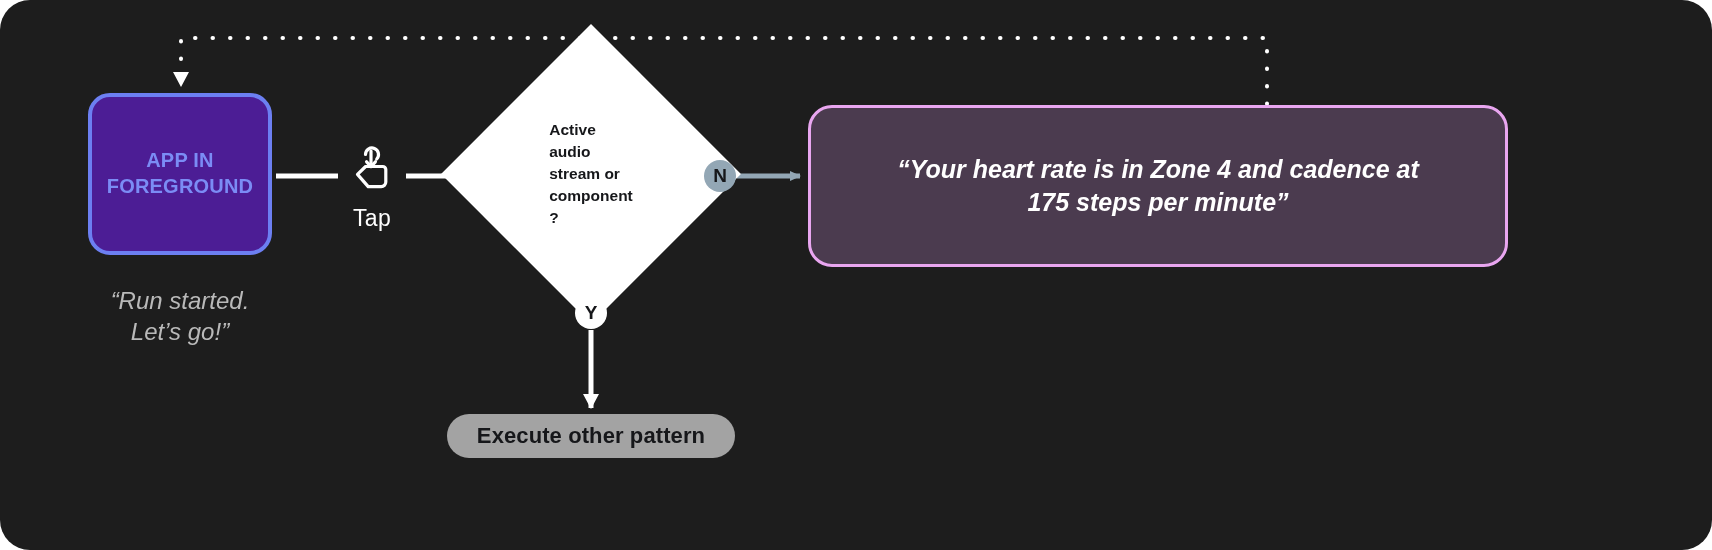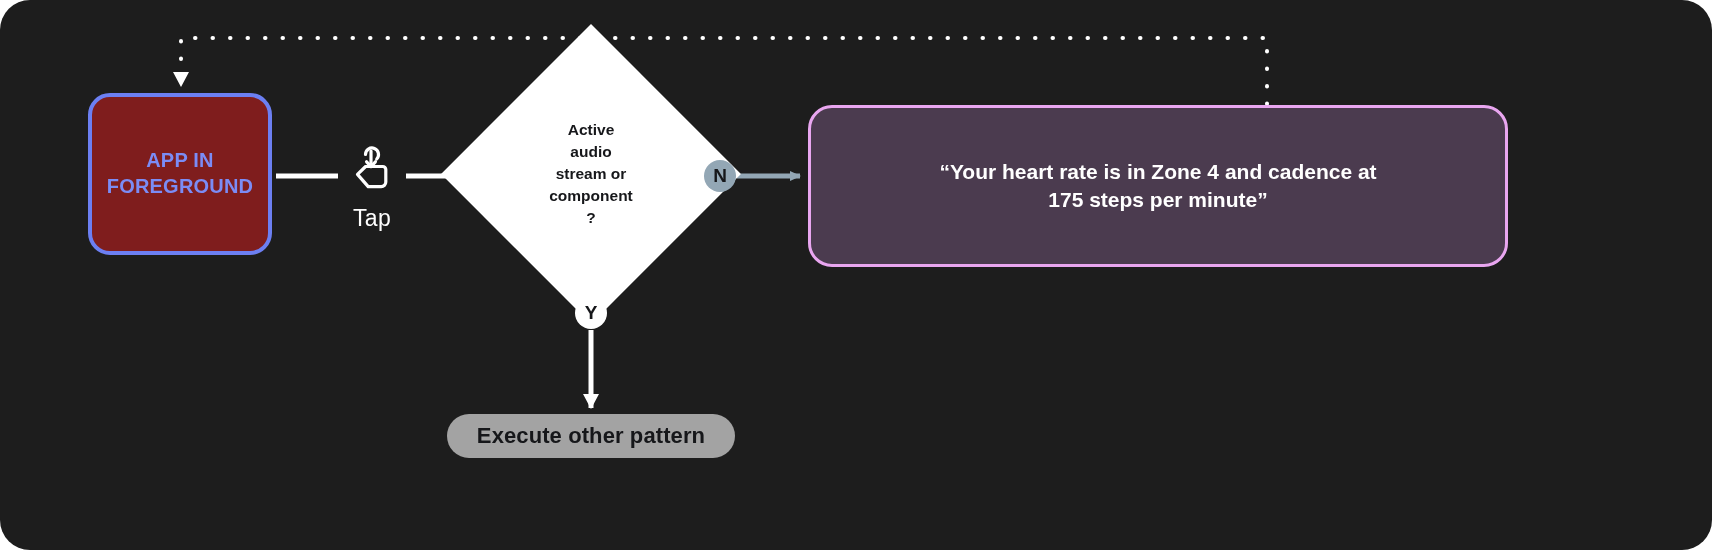--- a/index.html
+++ b/index.html
@@ -30,21 +30,21 @@
   }
 
   
   .app-node {
     position: absolute;
     left: 88px;
     top: 93px;
     width: 184px;
     height: 162px;
     box-sizing: border-box;
-    background: #7f1d1d;
+    background: #4c1d95;
     border: 4px solid #6c7ff2;
     border-radius: 22px;
     display: flex;
     align-items: center;
     justify-content: center;
   }
   .app-node-label {
     color: #7b8cf5;
     font-size: 20px;
     font-weight: bold;
@@ -113,21 +113,21 @@
     top: 0;
     width: 212px;
     height: 212px;
     display: flex;
     align-items: center;
     justify-content: center;
     color: #16171a;
     font-size: 15.5px;
     font-weight: bold;
     line-height: 1.42;
-    text-align: center;
+    text-align: left;
     white-space: pre-line;
   }
 
   
   .badge {
     position: absolute;
     width: 32px;
     height: 32px;
     border-radius: 50%;
     display: flex;
@@ -167,22 +167,23 @@
   }
   .readout-title {
     color: #e9a6f0;
     font-size: 19px;
     font-weight: bold;
     letter-spacing: 0.8px;
     margin-bottom: 22px;
   }
   .readout-body {
     color: #ffffff;
-    font-size: 21px;
-    font-weight: bold;
+    font-size: 25px;
+    font-weight: bold;
+    font-style: italic;
     line-height: 1.32;
     text-align: center;
     white-space: pre-line;
   }
 
   
   .pill {
     position: absolute;
     left: 447px;
     top: 414px;
@@ -235,20 +236,22 @@
 
     <line x1="591" y1="330" x2="591" y2="408" stroke="#ffffff" stroke-width="5" marker-end="url(#arrow-white-big)"></line>
 
     <path d="M1267,104 L1267,38 L181,38 L181,86" fill="none" stroke="#ffffff" stroke-width="4" stroke-linecap="round" stroke-dasharray="0.5 17" marker-end="url(#arrow-white-big)"></path>
   </svg>
 
   <div class="app-node">
     <span class="app-node-label">APP IN
 FOREGROUND</span>
   </div>
+  <div class="app-quote">“Run started.
+Let’s go!”</div>
 
   <div class="tap-group">
     <svg class="tap-icon" viewBox="0 0 42 48" xmlns="http://www.w3.org/2000/svg">
       <path d="M14.5,9.5 a6.5,6.5 0 1 1 11.2,4.5" fill="none" stroke="#ffffff" stroke-width="3.2" stroke-linecap="round"></path>
       <path d="M20,6 L20,21" fill="none" stroke="#ffffff" stroke-width="3.2" stroke-linecap="round"></path>
       <path d="M15.6,16.8 L20,21.6 L24.4,16.8" fill="none" stroke="#ffffff" stroke-width="3.2" stroke-linecap="round" stroke-linejoin="round"></path>
       <path d="M14.6,21.5 L6.5,29.4 L17.2,41.6 L30.2,41.6
                a4.6,4.6 0 0 0 4.6,-4.6 L34.8,24.6
                a3.1,3.1 0 0 0 -3.1,-3.1 L20,21.5 Z" fill="none" stroke="#ffffff" stroke-width="3.2" stroke-linejoin="round"></path>
     </svg>

